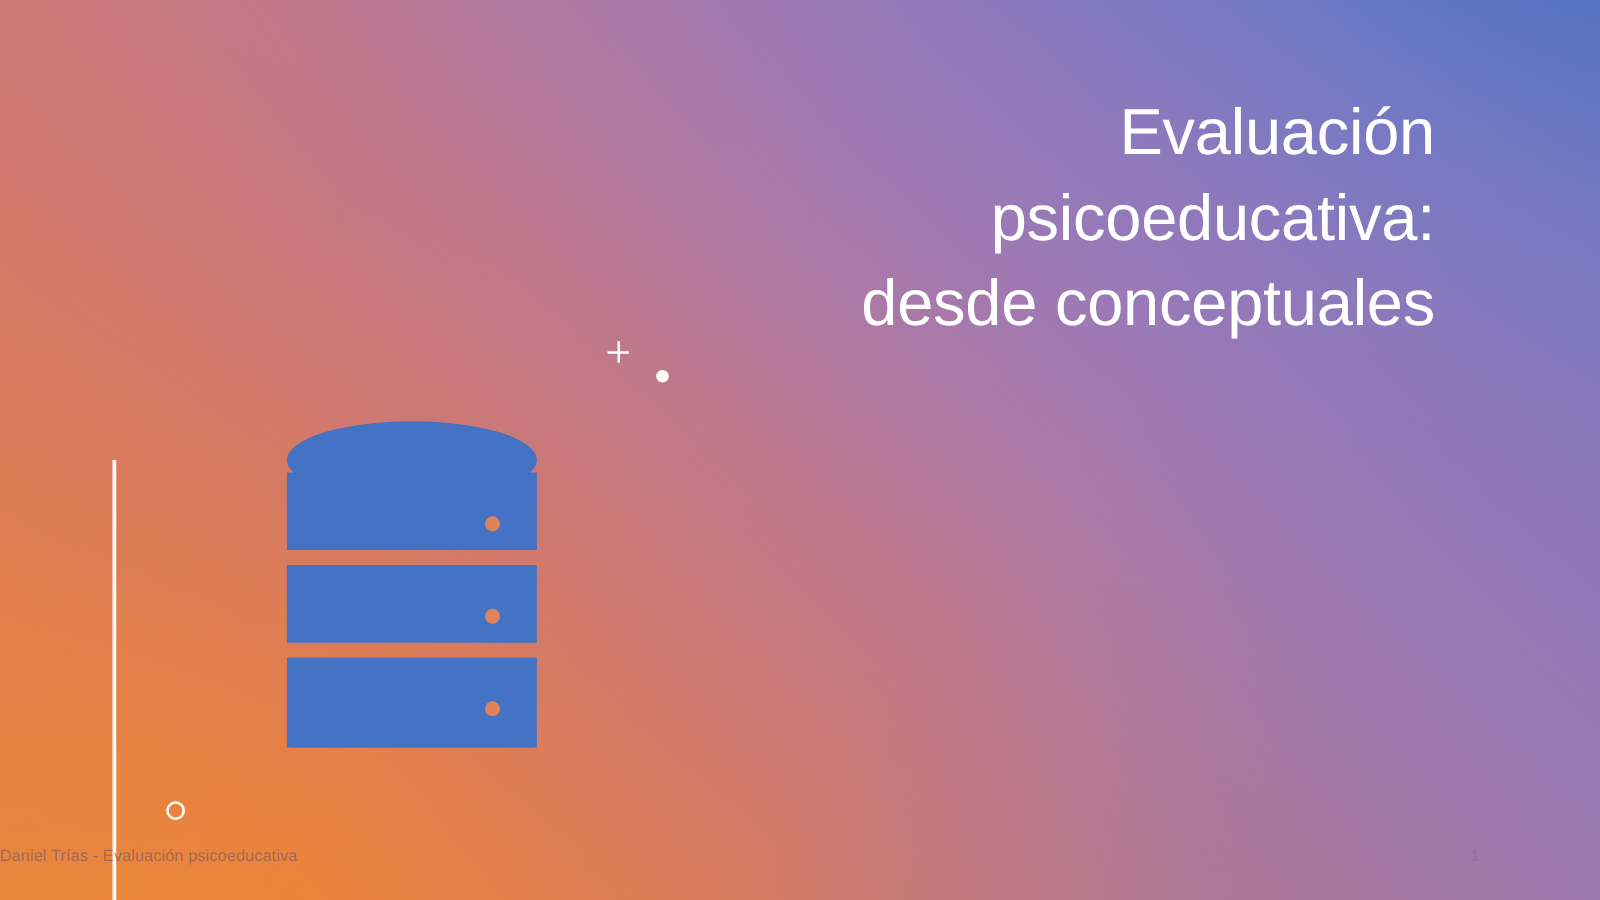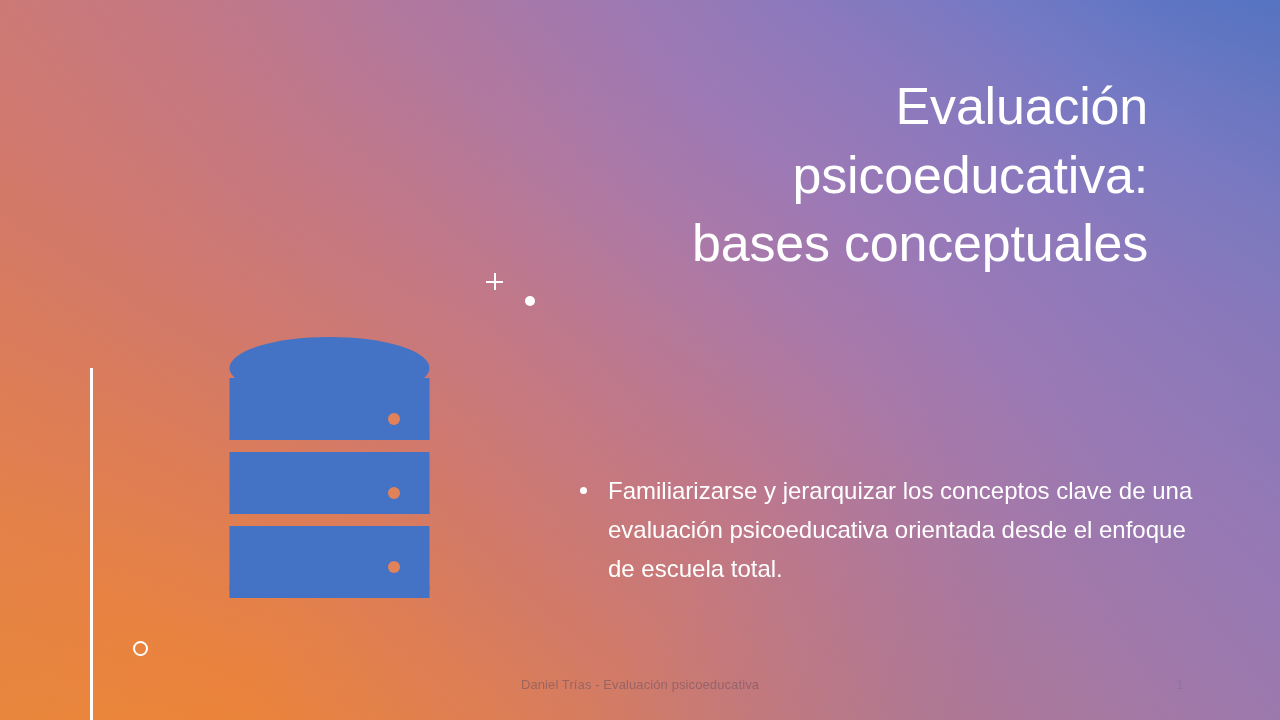--- a/index.html
+++ b/index.html
@@ -164,21 +164,21 @@
     border-radius: 50%;
     background: #ffffff;
   }
 
   
   .footer-text {
     position: absolute;
     left: 0;
     top: 677px;
     width: 1280px;
-    text-align: center;
+    text-align: left;
     font-size: 13px;
     color: rgba(120, 86, 96, 0.62);
     letter-spacing: 0.1px;
   }
   .page-number {
     position: absolute;
     left: 1150px;
     top: 677px;
     width: 60px;
     text-align: center;
@@ -232,30 +232,22 @@
         <rect x="7.5" y="188" width="200" height="82" fill="#4472C4"></rect>
         <ellipse cx="107.5" cy="258" rx="100" ry="31" fill="#4472C4"></ellipse>
       </g>
       <circle cx="172" cy="237" r="6" fill="#E2825B"></circle>
     </svg>
   </div>
 
   <div class="title-block">
     <h1 class="slide-title">Evaluación
 psicoeducativa:
-bases conceptuales</h1>
+desde conceptuales</h1>
   </div>
 
 
-  <div class="body-block">
-    <ul class="bullet-list">
-      <li class="bullet-item">
-        <span class="bullet-marker"></span>
-        <span>Familiarizarse y jerarquizar los conceptos clave de una evaluación psicoeducativa orientada desde el enfoque de escuela total.</span>
-      </li>
-    </ul>
-  </div>
 
   <div class="footer-text">Daniel Trías - Evaluación psicoeducativa</div>
 
   <div class="page-number">1</div>
 
 </div>
 
 </body></html>

